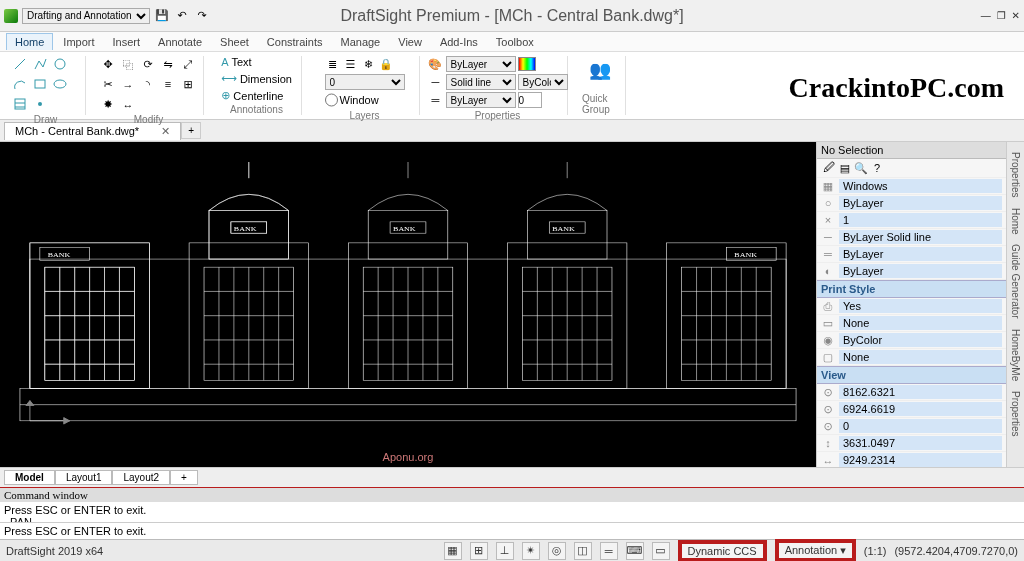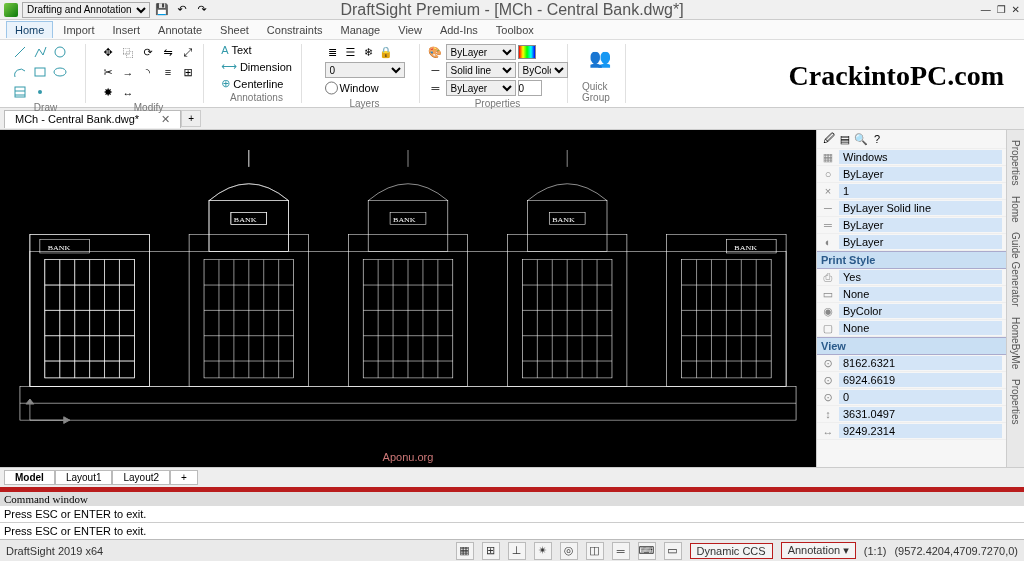--- a/index.html
+++ b/index.html
@@ -1,17 +1,17 @@
 <!DOCTYPE html>
 <html><head>
 <meta charset="utf-8">
 <style>
 * { margin: 0; padding: 0; box-sizing: border-box; font-family: "Segoe UI", Tahoma, sans-serif; font-size: 11px; }
 body { width: 1024px; height: 561px; overflow: hidden; background: #f0f0f0; display: flex; flex-direction: column; }
-.titlebar { height: 20px; background: #f0f0f0; display: flex; align-items: center; justify-content: center; position: relative; border-bottom: 1px solid #ccc; }
+.titlebar { height: 32px; background: #f0f0f0; display: flex; align-items: center; justify-content: center; position: relative; border-bottom: 1px solid #ccc; }
 .titlebar .title { color: #555; font-size: 16px; }
 .titlebar .win-controls { position: absolute; right: 4px; display: flex; gap: 6px; }
 .titlebar .win-controls span { cursor: pointer; font-size: 10px; color: #333; }
 .titlebar .left-controls { position: absolute; left: 4px; display: flex; align-items: center; gap: 4px; }
 .titlebar .left-controls .logo { width: 14px; height: 14px; background: linear-gradient(135deg,#7ac943,#0b7a0b); border-radius: 2px; }
 .titlebar select { font-size: 10px; height: 16px; border: 1px solid #aaa; }
 .menubar { height: 20px; display: flex; align-items: center; gap: 2px; padding: 0 6px; border-bottom: 1px solid #ddd; background: #fafafa; }
 .menubar .tab { padding: 2px 8px; color: #444; cursor: pointer; }
 .menubar .tab.active { background: #eaf3fb; border: 1px solid #9ec6e8; border-bottom: none; color: #134068; }
 .ribbon { height: 68px; background: #fff; border-bottom: 1px solid #ccc; display: flex; align-items: stretch; padding: 4px 6px; gap: 8px; position: relative; }
@@ -39,28 +39,28 @@
 .proppanel .ph { padding: 2px 4px; background: #ddd; border-bottom: 1px solid #bbb; }
 .proppanel .prow { display: flex; align-items: center; padding: 1px 4px; border-bottom: 1px solid #eee; }
 .proppanel .prow .picon { width: 14px; text-align: center; color: #888; }
 .proppanel .prow .pval { flex: 1; background: #d4e5f7; padding: 1px 4px; margin-left: 4px; }
 .proppanel .sect { background: #c9dff3; padding: 2px 4px; font-weight: bold; color: #2a5a8a; border-top: 1px solid #aac; border-bottom: 1px solid #aac; }
 .sidetabs { width: 18px; background: #e8e8e8; border-left: 1px solid #ccc; display: flex; flex-direction: column; align-items: center; gap: 10px; padding-top: 10px; }
 .sidetabs span { writing-mode: vertical-rl; font-size: 10px; color: #555; cursor: pointer; }
 .sheettabs { height: 20px; background: #eee; display: flex; align-items: center; padding: 0 4px; border-top: 1px solid #ccc; }
 .sheettabs .stab { padding: 1px 10px; background: #fff; border: 1px solid #bbb; font-size: 10px; cursor: pointer; text-align: center; }
 .sheettabs .stab.active { font-weight: bold; }
-.cmdwin { height: 52px; background: #fff; border-top: 5px solid #b91c1c; display: flex; flex-direction: column; font-family: Consolas, monospace; font-size: 10px; }
+.cmdwin { height: 52px; background: #fff; border-top: 1px solid #b91c1c; display: flex; flex-direction: column; font-family: Consolas, monospace; font-size: 10px; }
 .cmdwin .hdr { background: #ddd; padding: 1px 4px; font-family: "Segoe UI"; }
 .cmdwin .log { flex: 1; padding: 2px 4px; overflow: hidden; white-space: pre-line; }
 .cmdwin .input { border-top: 1px solid #ccc; padding: 2px 4px; }
 .statusbar { height: 22px; background: #eaeaea; border-top: 1px solid #bbb; display: flex; align-items: center; padding: 0 6px; gap: 8px; font-size: 10px; color: #333; }
 .statusbar .sicon { width: 18px; height: 18px; border: 1px solid #bbb; display: flex; align-items: center; justify-content: center; cursor: pointer; background: #f4f4f4; }
 .statusbar .spacer { flex: 1; }
-.statusbar .btn { padding: 1px 6px; border: 1px solid #b91c1c; background: #f4f4f4; cursor: pointer; }
+.statusbar .btn { padding: 1px 6px; border: 4px solid #b91c1c; background: #f4f4f4; cursor: pointer; }
 </style>
 </head>
 <body>
 
 <div class="titlebar">
   <div class="left-controls">
     <span class="logo"></span>
     <select><option>Drafting and Annotation</option></select>
     <span class="ricon">💾</span>
     <span class="ricon">↶</span>
@@ -277,20 +277,21 @@
             <line x1="20" y1="320" x2="20" y2="295"></line>
           <polygon points="60,320 54,316 54,324" fill="#888"></polygon>
           <polygon points="20,295 16,301 24,301" fill="#888"></polygon>
         </g>
       </svg>
     </div>
     <div class="aponu">Aponu.org</div>
   </div>
 
   <div class="proppanel">
+    <div class="ph">No Selection</div>
     <div class="prow">
       <span class="ricon">🖉</span>
       <span class="ricon">▤</span>
       <span class="ricon">🔍</span>
       <span class="ricon">?</span>
     </div>
     <div class="prow">
         <span class="picon">▦</span>
         <span class="pval">Windows</span>
       </div>

